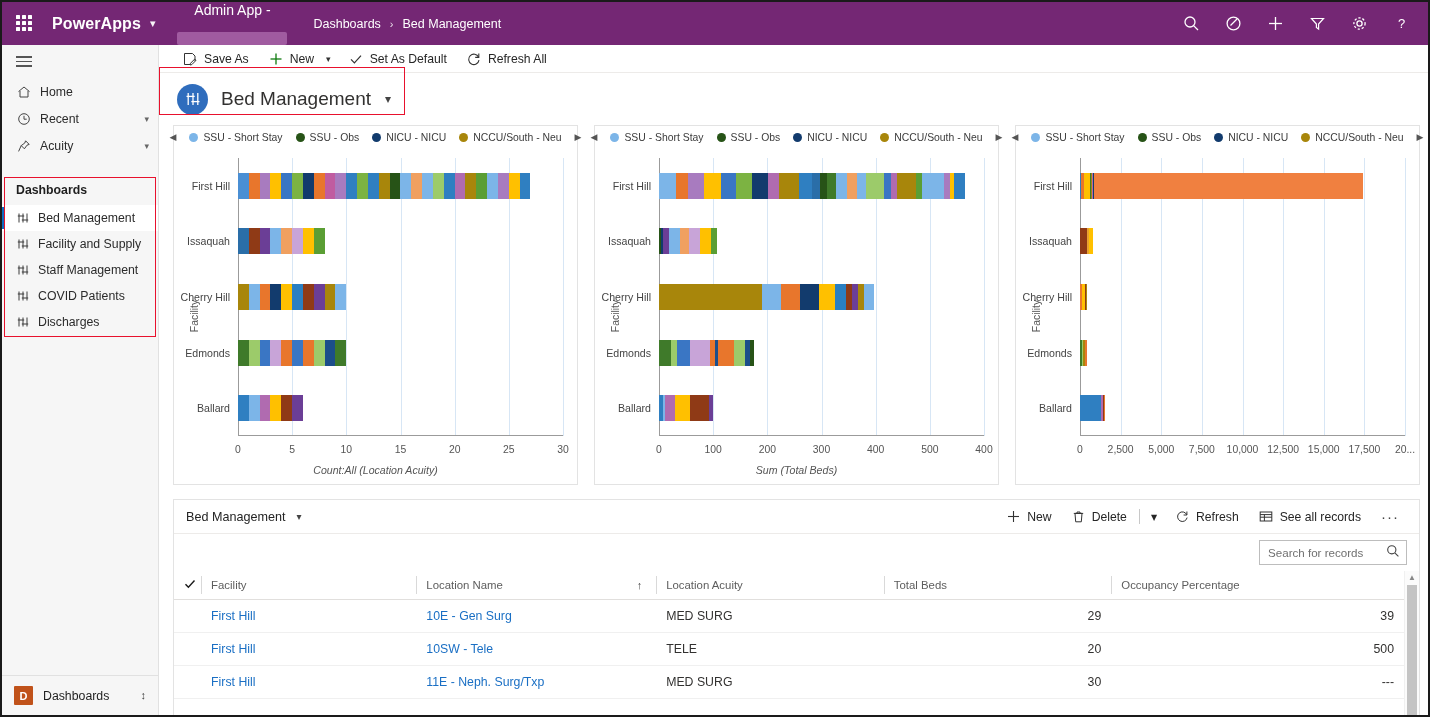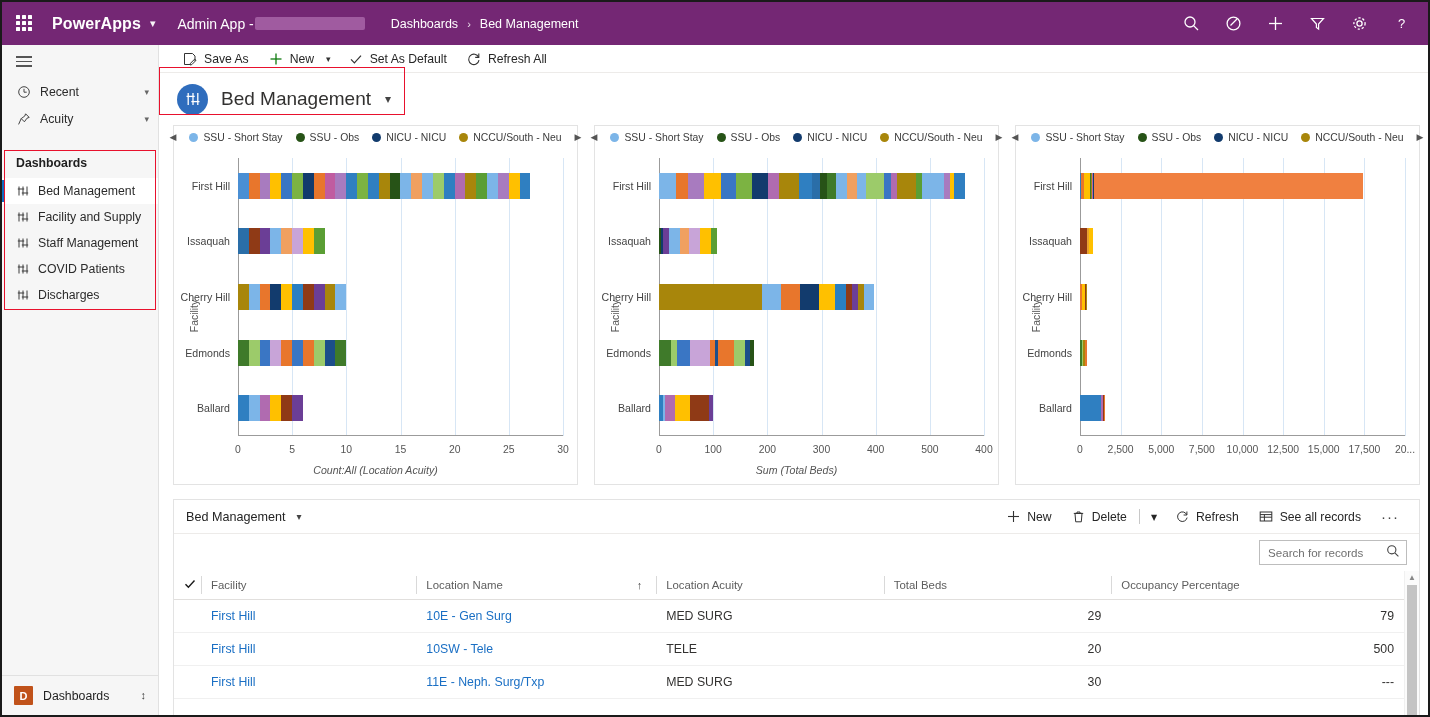--- a/index.html
+++ b/index.html
@@ -18,21 +18,21 @@
   .topbar {
     height: 43px; background: #742774; flex: 0 0 43px;
     display: flex; align-items: center; color: #fff; padding: 0 10px 0 14px;
   }
   .waffle { width: 18px; height: 18px; display: grid;
     grid-template-columns: repeat(3,4px); grid-template-rows: repeat(3,4px);
     gap: 2px; margin-right: 18px; cursor: pointer; }
   .waffle i { background:#fff; width:4px; height:4px; border-radius:0.5px; display:block;}
   .brand { font-size: 16px; font-weight: 700; letter-spacing: .1px; }
   .brand-chev { margin-left: 9px; font-size: 11px; opacity:.95; }
-  .appname { font-size: 14px; margin-left: 22px; display:flex; align-items:center; gap:1px;}
+  .appname { font-size: 14px; margin-left: 22px; display:flex; align-items:center; gap:14px;flex-direction:column;}
   .redacted { display:inline-block; width:110px; height:13px; background:#a05ba0; border-radius:2px;}
   .crumbs { font-size: 12.5px; margin-left: 26px; display:flex; align-items:center; gap:9px; }
   .crumbs .sep { font-size: 11px; opacity: .85; }
   .topbar-right { margin-left: auto; display: flex; align-items: center; gap: 8px; }
   .tb-icon { width: 34px; height: 34px; display:flex; align-items:center; justify-content:center;
     cursor:pointer; border-radius:2px; }
   .tb-icon svg { display:block; }
 
   
   .body { flex: 1; display: flex; min-height: 0; }
@@ -244,20 +244,28 @@
 
     <div class="sidebar">
       <div class="hamburger">
         <div class="bars">
             <i></i>
             <i></i>
             <i></i>
           </div>
       </div>
 
+      <div class="nav-item">
+        <span class="nav-ico">
+          <svg width="14" height="14" viewBox="0 0 14 14">
+              <path d="M1.5 6.6 L7 2 L12.5 6.6 M3 6 V12 H11 V6" fill="none" stroke="#444" stroke-width="1"></path>
+            </svg>
+        </span>
+        <span>Home</span>
+      </div>
       <div class="nav-item">
         <span class="nav-ico">
           <svg width="14" height="14" viewBox="0 0 14 14">
               <circle cx="7" cy="7" r="5.3" fill="none" stroke="#444" stroke-width="1"></circle>
               <path d="M7 3.8 V7.2 H9.7" fill="none" stroke="#444" stroke-width="1"></path>
             </svg>
         </span>
         <span>Recent</span>
         <span class="nav-chev">▾</span>
       </div>
@@ -819,21 +827,21 @@
                   <th>Occupancy Percentage</th>
                 </tr>
               </thead>
               <tbody>
                 <tr>
                   <td></td>
                   <td class="link">First Hill</td>
                   <td class="link">10E - Gen Surg</td>
                   <td>MED SURG</td>
                   <td class="num">29</td>
-                  <td class="num">79</td>
+                  <td class="num">39</td>
                 </tr>
                 <tr>
                   <td></td>
                   <td class="link">First Hill</td>
                   <td class="link">10SW - Tele</td>
                   <td>TELE</td>
                   <td class="num">20</td>
                   <td class="num">500</td>
                 </tr>
                 <tr>

